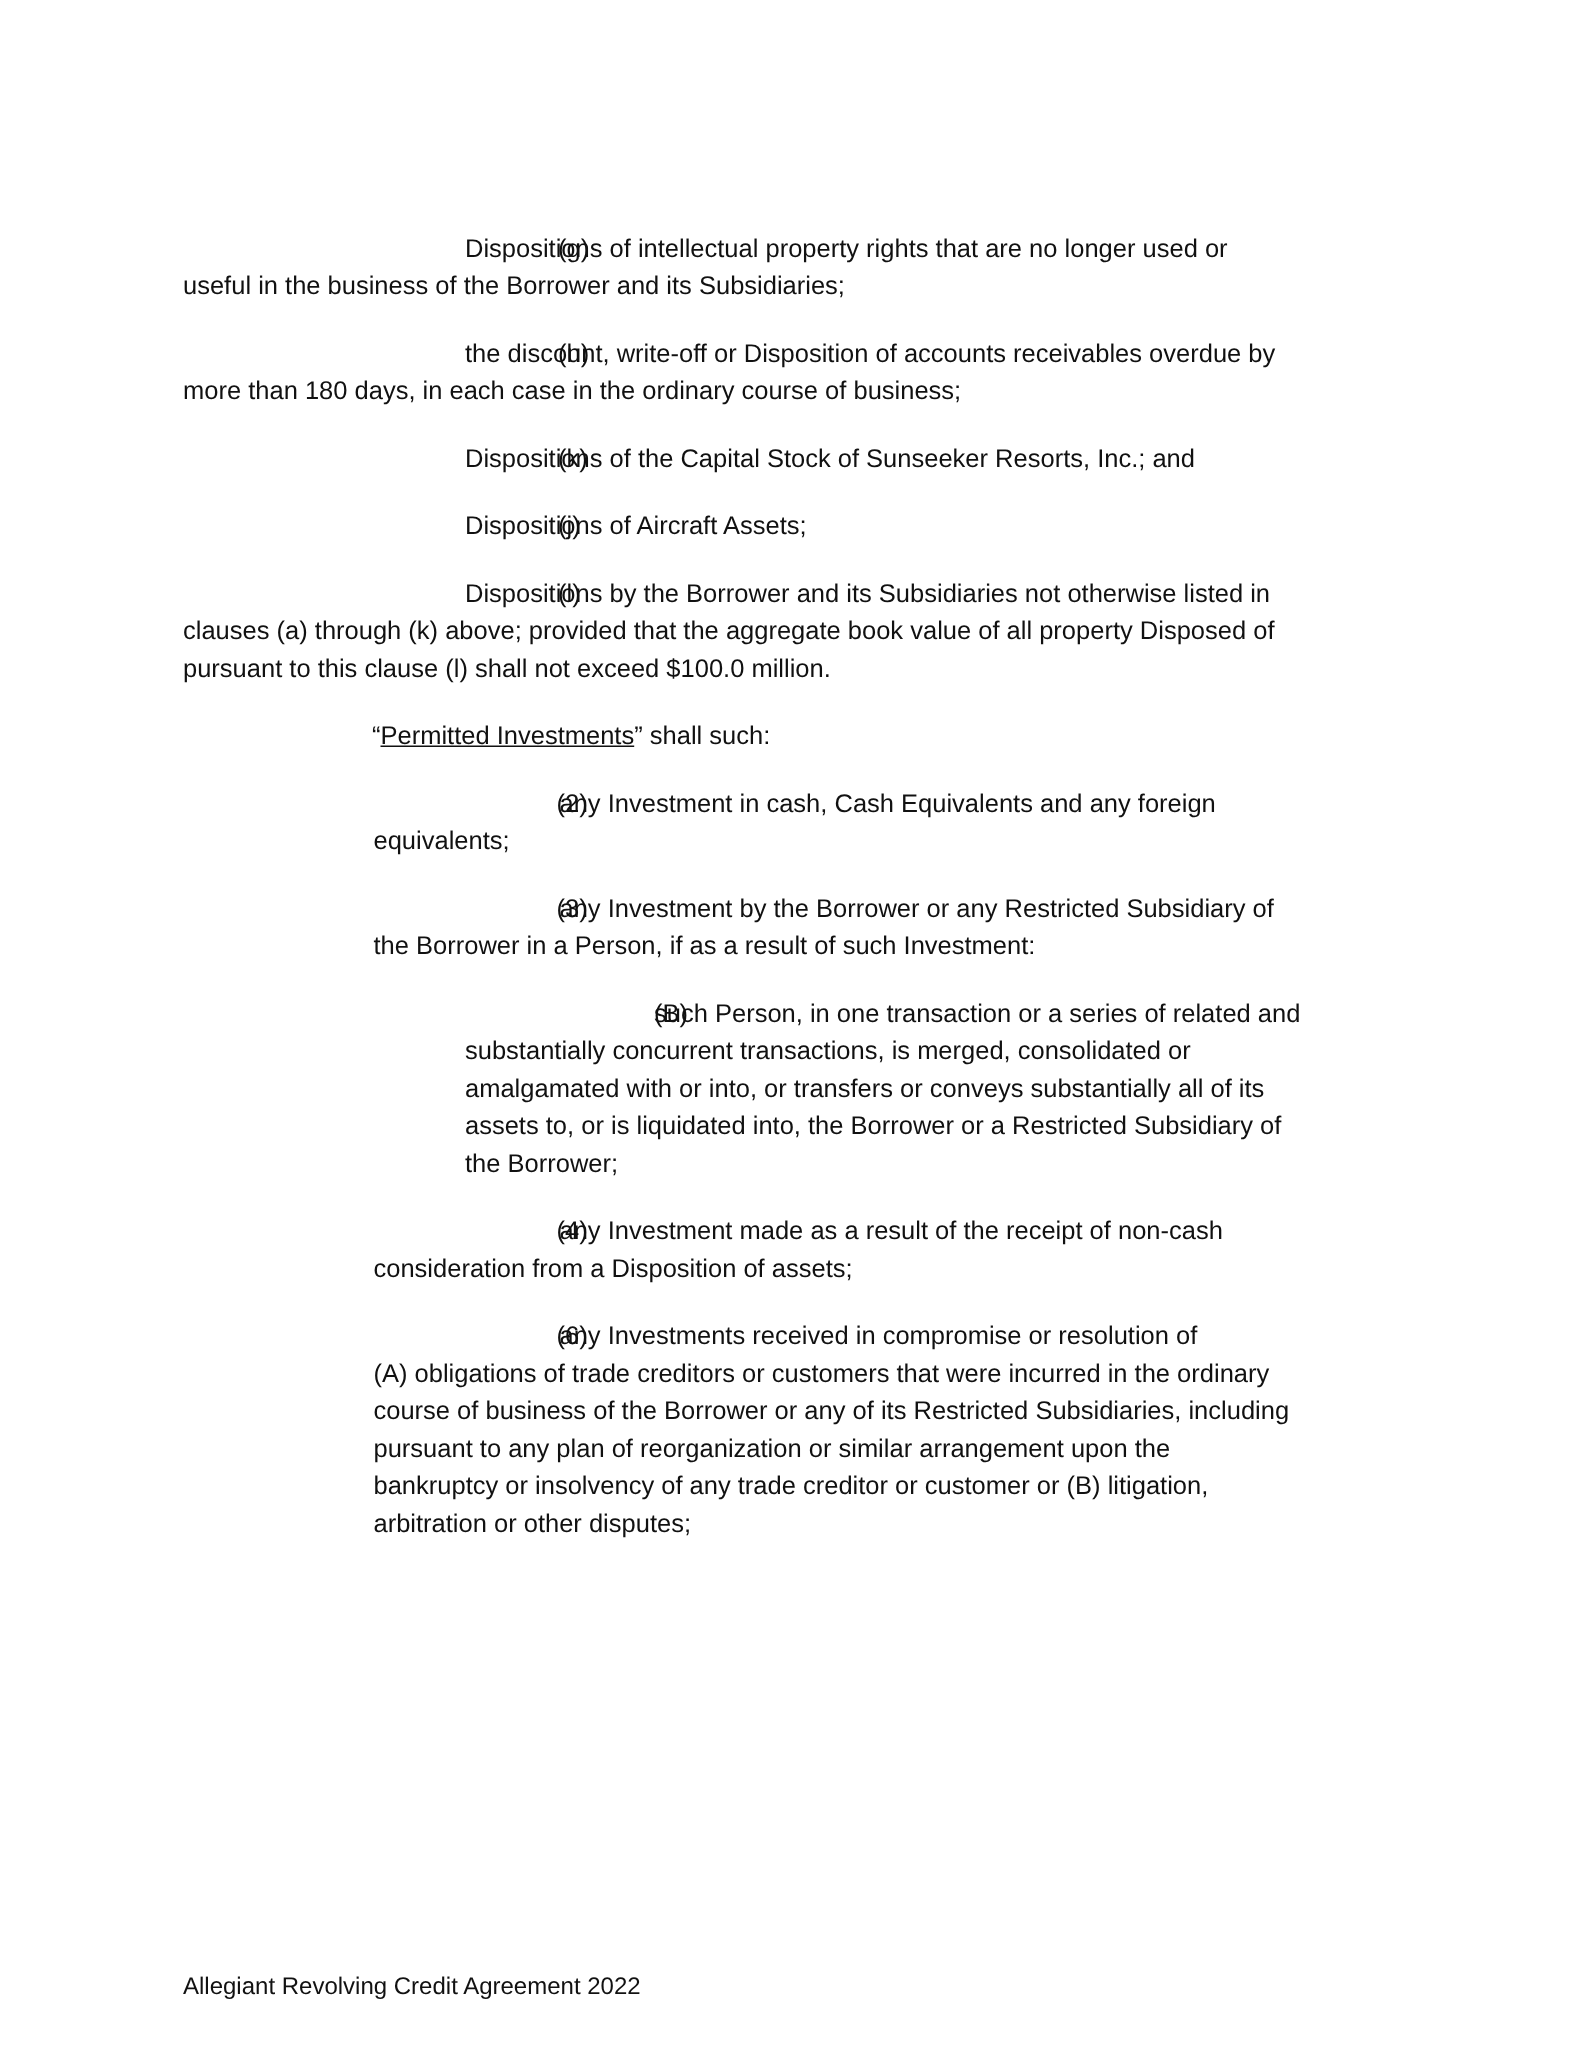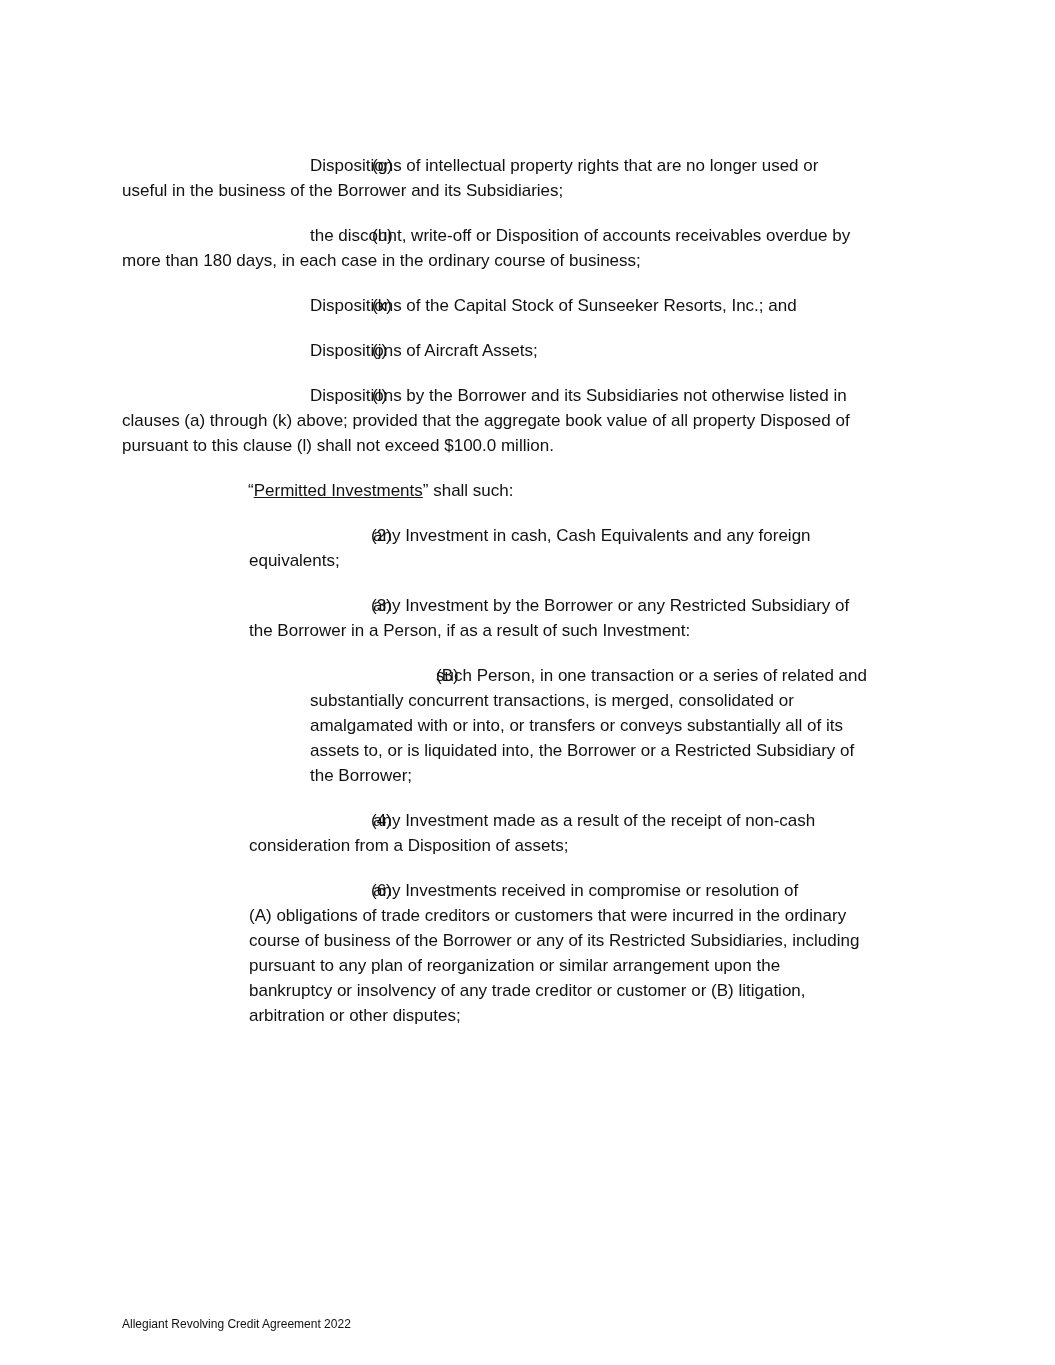--- a/index.html
+++ b/index.html
@@ -37,21 +37,21 @@
   .label {
     display: inline-block;
     width: 63px;
   }
   .ptext { white-space: pre-wrap; }
   .underline { text-decoration: underline; }
   .footer {
     position: absolute;
     left: 122px;
     top: 1283px;
-    font-size: 12px;
+    font-size: 16px;
     line-height: 17px;
     color: #111111;
   }
 </style>
 </head>
 <body>
 
 <div class="page">
   <div class="content">
       <div class="para lvl1"><span class="label">(g)</span><span class="ptext">Dispositions of intellectual property rights that are no longer used or

